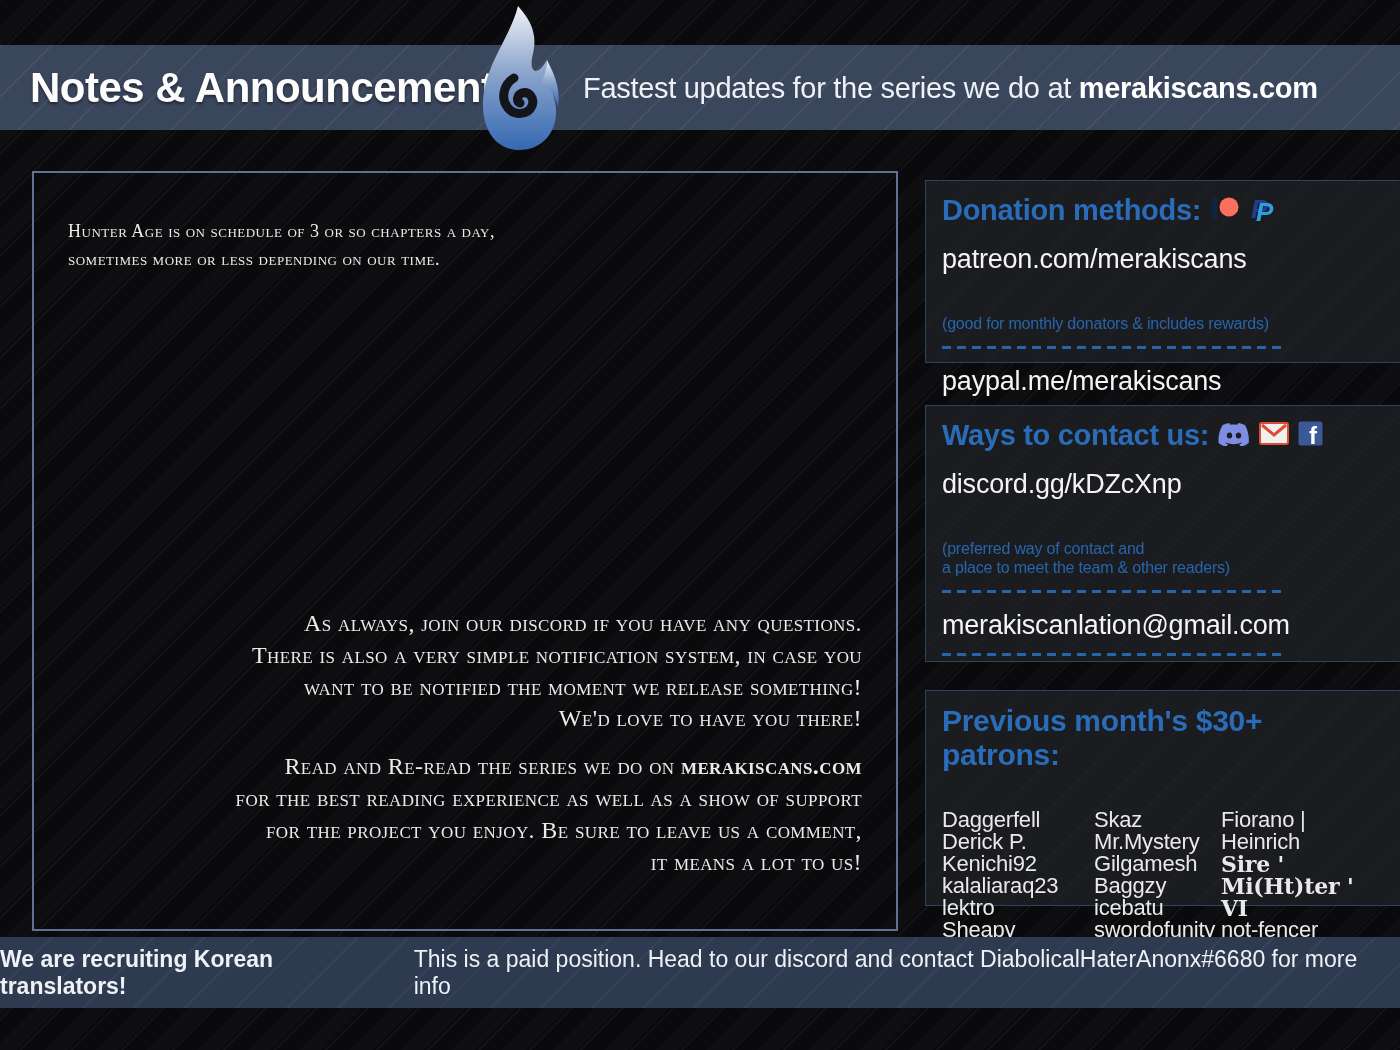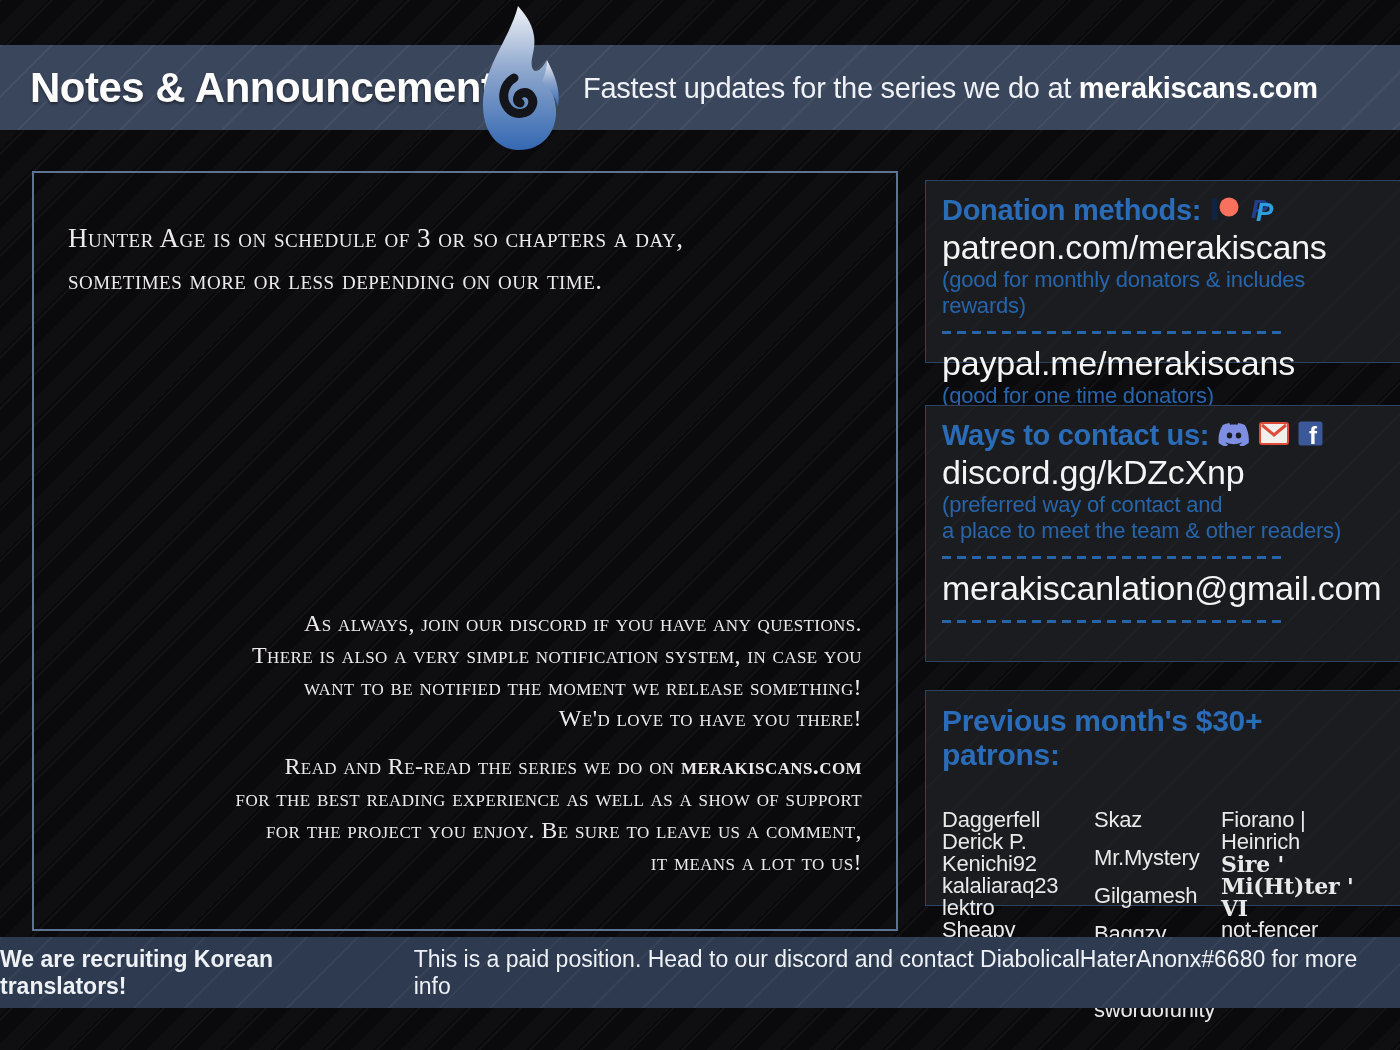--- a/index.html
+++ b/index.html
@@ -40,54 +40,54 @@
   
   .main-box {
     position:absolute; left:32px; top:171px; width:866px; height:760px;
     border:2px solid #5d7394;
     padding:44px 34px 50px 34px;
     display:flex; flex-direction:column;
     font-family:"Liberation Serif", serif;
     font-variant:small-caps;
     color:#eceaea;
   }
-  .note-schedule { font-size:27px; line-height:1.56; letter-spacing:0.5px; text-align:left; }
+  .note-schedule { font-size:18px; line-height:1.56; letter-spacing:0.5px; text-align:left; }
   .note-spacer { flex:1; }
   .note-center { font-size:24px; line-height:1.33; text-align:right; letter-spacing:0.4px; }
   .note-center + .note-center { margin-top:16px; }
   .note-center b { font-weight:bold; }
 
   
   .panel {
     position:absolute; left:925px; width:477px;
     background-color:#1b1c1f;
     background-image:repeating-linear-gradient(135deg,
       rgba(255,255,255,0.015) 0 2px, transparent 2px 34px);
     border:1px solid #2e4360;
     padding:13px 14px 0 16px;
   }
   .panel-donation { top:180px; height:183px; }
   .panel-contact  { top:405px; height:257px; }
   .panel-patrons  { top:690px; height:216px; }
 
   .panel-title-row { display:flex; align-items:center; gap:9px; }
   .panel-title { font-size:29px; font-weight:bold; color:#2a6cb8; letter-spacing:-0.3px; }
-  .panel-url  { font-size:34px; color:#f4f4f4; letter-spacing:-0.2px; margin-top:1px; }
-  .panel-note { font-size:22px; color:#2765ab; letter-spacing:-0.2px; line-height:1.18; }
+  .panel-url  { font-size:27px; color:#f4f4f4; letter-spacing:-0.2px; margin-top:17px; }
+  .panel-note { font-size:16px; color:#2765ab; letter-spacing:-0.2px; line-height:1.18;margin-top:40px; }
   .dashes {
     width:345px; height:3px; margin:12px 0 10px 0;
     background:repeating-linear-gradient(90deg, #2765ab 0 9px, transparent 9px 15px);
   }
 
   
   .patrons-title { font-size:30px; font-weight:bold; color:#2a6cb8; letter-spacing:-0.3px; }
   .patron-cols { display:flex; margin-top:7px; }
   .patron-col { display:flex; flex-direction:column;margin-top:30px; }
   .patron-col1 { width:152px; }
-  .patron-col2 { width:127px;gap:16px; }
+  .patron-col2 { width:127px; }
   .patron-col3 { flex:1; }
   .patron-name { font-size:22px; line-height:22px; color:#e9e9e9; letter-spacing:-0.2px; }
   .patron-name.fraktur { font-family:"DejaVu Serif", serif; font-weight:bold; }
 
   
   .footer-band {
     position:absolute; left:0; top:937px; width:1400px; height:71px;
     background-color:#2e3a50;
     background-image:repeating-linear-gradient(135deg,
       rgba(255,255,255,0.04) 0 2px, transparent 2px 36px);

